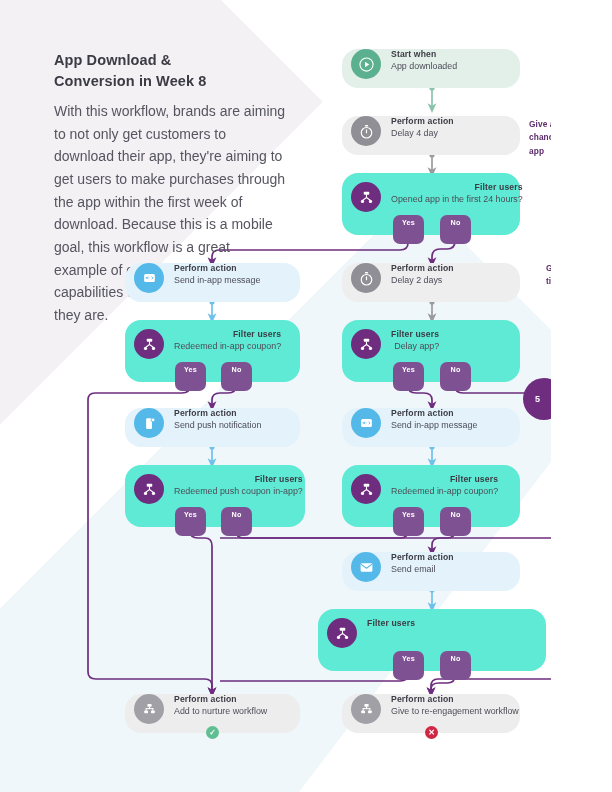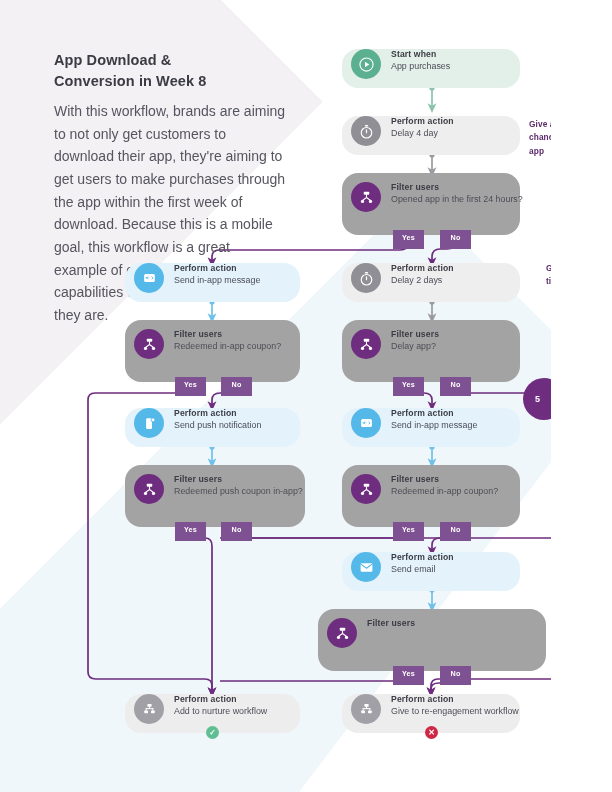--- a/index.html
+++ b/index.html
@@ -55,21 +55,21 @@
 
   
   .node {
     position: absolute;
     border-radius: 16px;
     display: flex; align-items: flex-start;
     padding-left: 9px;
   }
   .node.trigger   { background: #e3efe9; }
   .node.delay     { background: #eeeeef; }
-  .node.filter    { background: #a3a3a3; }
+  .node.filter    { background: #5eead4; text-align: right; }
   .node.msg       { background: #e3f2fb; }
   .node.terminal  { background: #ededee; }
 
   .node-icon {
     width: 30px; height: 30px; border-radius: 50%;
     flex: 0 0 30px;
     display: flex; align-items: center; justify-content: center;
     color: #ffffff;
   }
   .ic-trigger { background: #5ab08f; }
@@ -85,26 +85,25 @@
   }
   .node-label {
     font-size: 8.9px; color: #4d4d57; line-height: 1.4;
     white-space: nowrap;
   }
 
   
   .pill {
     position: absolute;
     background: #7e5192; color: #ffffff;
-    border-radius: 0;
+    border-radius: 7px;
     font-size: 7.2px; font-weight: bold;
-    padding: 3px 0 7px;
+    padding: 3px 0 17px;
     text-align: center; width: 31px;
     letter-spacing: .2px;
-    margin-top: 15px;
   }
 
   
   .badge {
     position: absolute; width: 13px; height: 13px;
     border-radius: 50%;
     display: flex; align-items: center; justify-content: center;
     color: #fff; font-size: 8px; font-weight: bold;
   }
   .badge-ok  { background: #5fbf92; }
@@ -218,21 +217,21 @@
 
   <div class="node trigger" style="left:342px; top:49px; width:178px; height:39px;">
     <div class="node-icon ic-trigger">
       <svg width="15" height="15" viewBox="0 0 24 24">
           <circle cx="12" cy="12" r="10.5" fill="none" stroke="#fff" stroke-width="1.8"></circle>
           <path d="M9.6,7.6 L16.4,12 L9.6,16.4 Z" fill="#fff"></path>
         </svg>
     </div>
     <div class="node-text">
       <div class="node-kicker">Start when</div>
-      <div class="node-label">App purchases</div>
+      <div class="node-label">App downloaded</div>
     </div>
   </div>
 
   <div class="node delay" style="left:342px; top:116px; width:178px; height:39px;">
     <div class="node-icon ic-delay">
       <svg width="15" height="15" viewBox="0 0 24 24">
           <rect x="9.4" y="1.6" width="5.2" height="2.4" rx="1" fill="#fff"></rect>
           <circle cx="12" cy="14" r="8.4" fill="none" stroke="#fff" stroke-width="1.9"></circle>
           <path d="M12,14 L12,9.4" stroke="#fff" stroke-width="1.9" stroke-linecap="round"></path>
         </svg>

